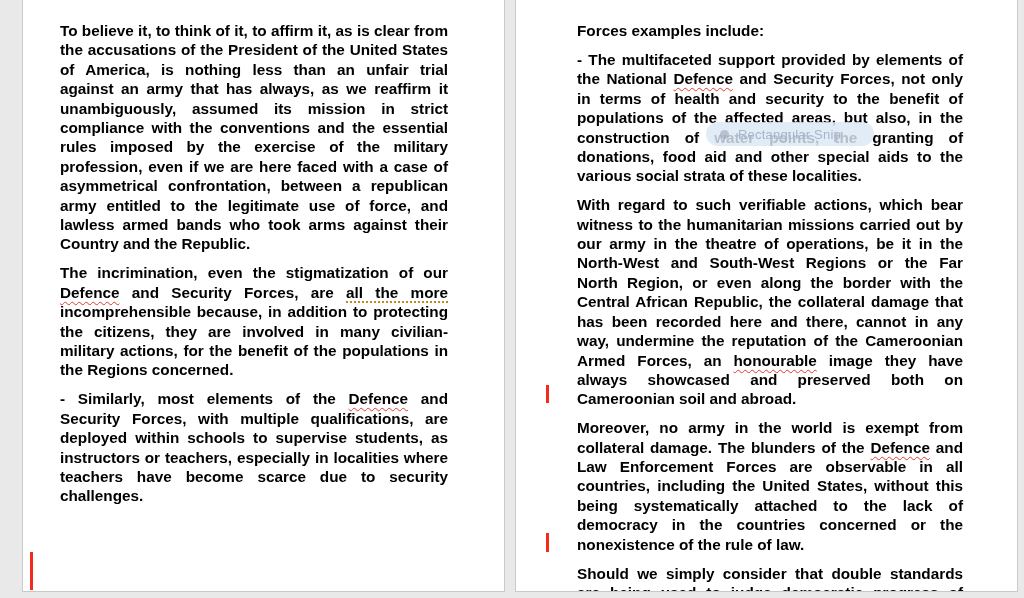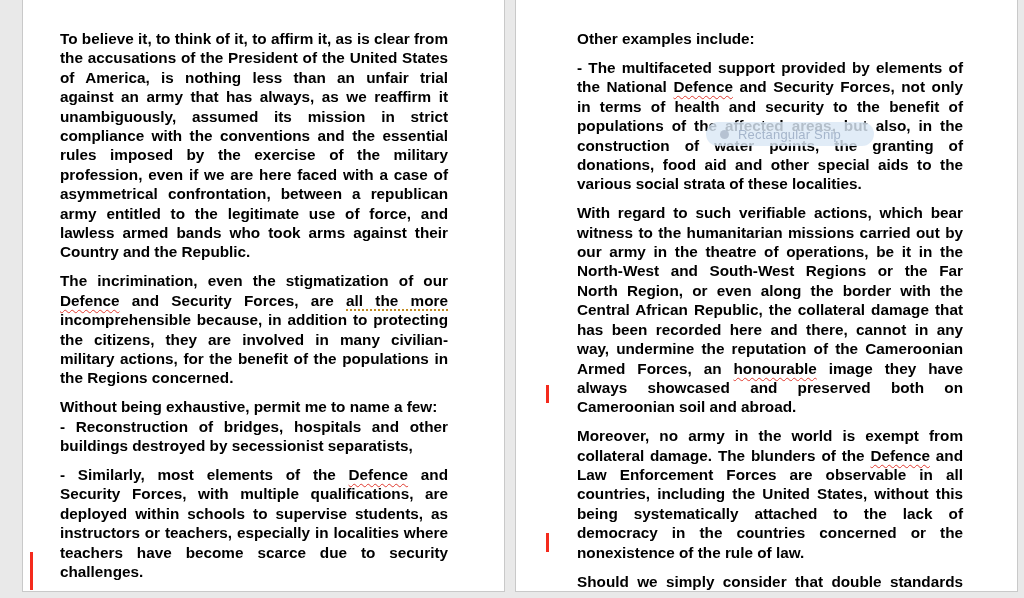--- a/index.html
+++ b/index.html
@@ -3,21 +3,21 @@
 <meta charset="utf-8">
 <style>
   html,body{margin:0;padding:0;width:1024px;height:598px;overflow:hidden;
     background:var(--canvas-bg,#e9e9e9);}
   .canvas{position:relative;width:1024px;height:598px;
     font-family:"Liberation Sans","DejaVu Sans",sans-serif;}
   .page{position:absolute;top:0;height:592px;background:var(--page-bg,#ffffff);
     border:1px solid #c9c9c9;border-top:none;box-sizing:border-box;overflow:hidden;}
   .page-1{left:22px;width:483px;}
   .page-2{left:515px;width:503px;}
-  .content{position:absolute;top:29px;color:#000;font-weight:700;
+  .content{position:absolute;top:21px;color:#000;font-weight:700;
     font-size:15.3px;line-height:19.4px;text-align:justify;}
   .page-1 .content{left:37px;width:388px;}
   .page-2 .content{left:61px;width:386px;}
   .para{margin:0 0 9.5px 0;}
   .justify-last{text-align-last:justify;}
   .ul{text-decoration-thickness:1.4px;
     text-underline-offset:2.5px;text-decoration-skip-ink:none;}
   .sq-red{text-decoration:underline wavy var(--squiggle,#e03a2f);
     text-decoration-thickness:1px;text-underline-offset:3.2px;text-decoration-skip-ink:none;}
   .dot-gold{text-decoration:underline dotted var(--grammar,#c08a1e);
@@ -33,28 +33,27 @@
 </style>
 </head>
 <body>
 
 <div class="canvas">
 
   <div class="page page-1">
     <div class="content">
         <p class="para">To believe it, to think of it, to affirm it, as is clear from the accusations of the President of the United States of America, is nothing less than an unfair trial against an army that has always, as we reaffirm it unambiguously, assumed its mission in strict compliance with the conventions and the essential rules imposed by the exercise of the military profession, even if we are here faced with a case of asymmetrical confrontation, between a republican army entitled to the legitimate use of force, and lawless armed bands who took arms against their Country and the Republic.</p>
         <p class="para">The incrimination, even the stigmatization of our <span class="ul"><span class="sq-red">Defence</span></span> and Security Forces, are <span class="ul"><span class="dot-gold">all the more</span></span> incomprehensible because, in addition to protecting the citizens, they are involved in many civilian-military actions, for the benefit of the populations in the Regions concerned.</p>
-        <p class="para">Without being exhaustive, permit me to name a few:<br>- Reconstruction of bridges, hospitals and other buildings destroyed by secessionist separatists,</p>
         <p class="para">- Similarly, most elements of the <span class="ul"><span class="sq-red">Defence</span></span> and Security Forces, with multiple qualifications, are deployed within schools to supervise students, as instructors or teachers, especially in localities where teachers have become scarce due to security challenges.</p>
       </div>
   </div>
 
   <div class="page page-2">
     <div class="content">
-        <p class="para">Other examples include:</p>
+        <p class="para">Forces examples include:</p>
         <p class="para">- The multifaceted support provided by elements of the National <span class="ul"><span class="sq-red">Defence</span></span> and Security Forces, not only in terms of health and security to the benefit of populations of the affected areas, but also, in the construction of water points, the granting of donations, food aid and other special aids to the various social strata of these localities.</p>
         <p class="para">With regard to such verifiable actions, which bear witness to the humanitarian missions carried out by our army in the theatre of operations, be it in the North-West and South-West Regions or the Far North Region, or even along the border with the Central African Republic, the collateral damage that has been recorded here and there, cannot in any way, undermine the reputation of the Cameroonian Armed Forces, an <span class="ul"><span class="sq-red">honourable</span></span> image they have always showcased and preserved both on Cameroonian soil and abroad.</p>
         <p class="para">Moreover, no army in the world is exempt from collateral damage. The blunders of the <span class="ul"><span class="sq-red">Defence</span></span> and Law Enforcement Forces are observable in all countries, including the United States, without this being systematically attached to the lack of democracy in the countries concerned or the nonexistence of the rule of law.</p>
         <p class="para justify-last">Should we simply consider that double standards are being used to judge democratic progress of</p>
       </div>
     <div class="snip-toast">
       <span class="snip-dot"></span>
       <span class="snip-label">Rectangular Snip</span>
     </div>
   </div>

